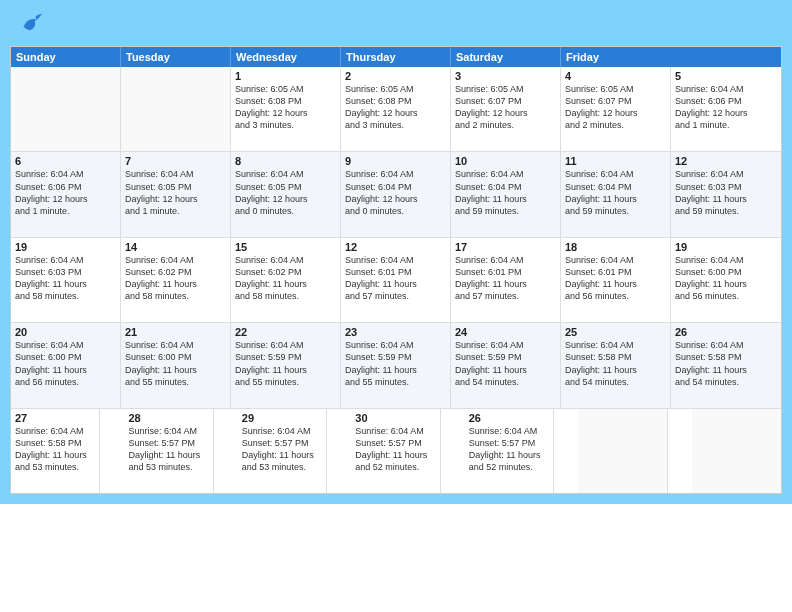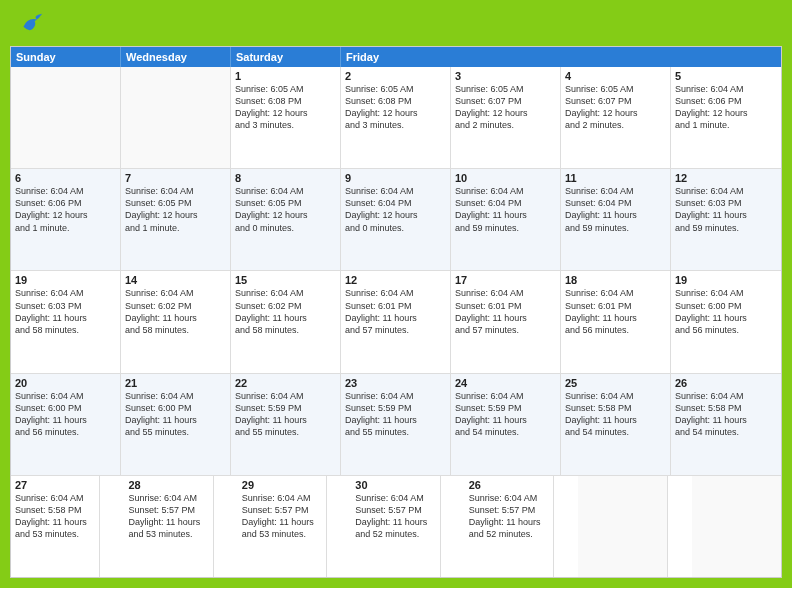--- a/index.html
+++ b/index.html
@@ -5,22 +5,22 @@
     * { box-sizing: border-box; margin: 0; padding: 0; }
     body {
       font-family: Arial, sans-serif;
       background: #fff;
       width: 792px;
       height: 612px;
       overflow: hidden;
     }
     .page {
       width: 792px;
-      height: 588px;
-      background: #84cc16;
+      height: 504px;
+      background: #7dd3fc;
       display: flex;
       flex-direction: column;
       padding: 10px;
     }
     .header {
       display: flex;
       justify-content: space-between;
       align-items: flex-start;
       margin-bottom: 8px;
       padding: 0 4px;
@@ -128,21 +128,23 @@
       </svg>
     </div>
     <div class="title-block">
       <h1></h1>
       <h2></h2>
     </div>
   </div>
   <div class="calendar">
     <div class="cal-header">
     <div class="cal-header-cell">Sunday</div>
+        <div class="cal-header-cell">Tuesday</div>
         <div class="cal-header-cell">Wednesday</div>
+        <div class="cal-header-cell">Thursday</div>
         <div class="cal-header-cell">Saturday</div>
         <div class="cal-header-cell">Friday</div>
       </div>
     <div class="cal-body">
     <div class="cal-row">
           <div class="cal-cell empty"></div>
           <div class="cal-cell empty"></div>
           <div class="cal-cell">
             <div class="day-num">1</div>
             <div class="cell-text">Sunrise: 6:05 AM</div>

